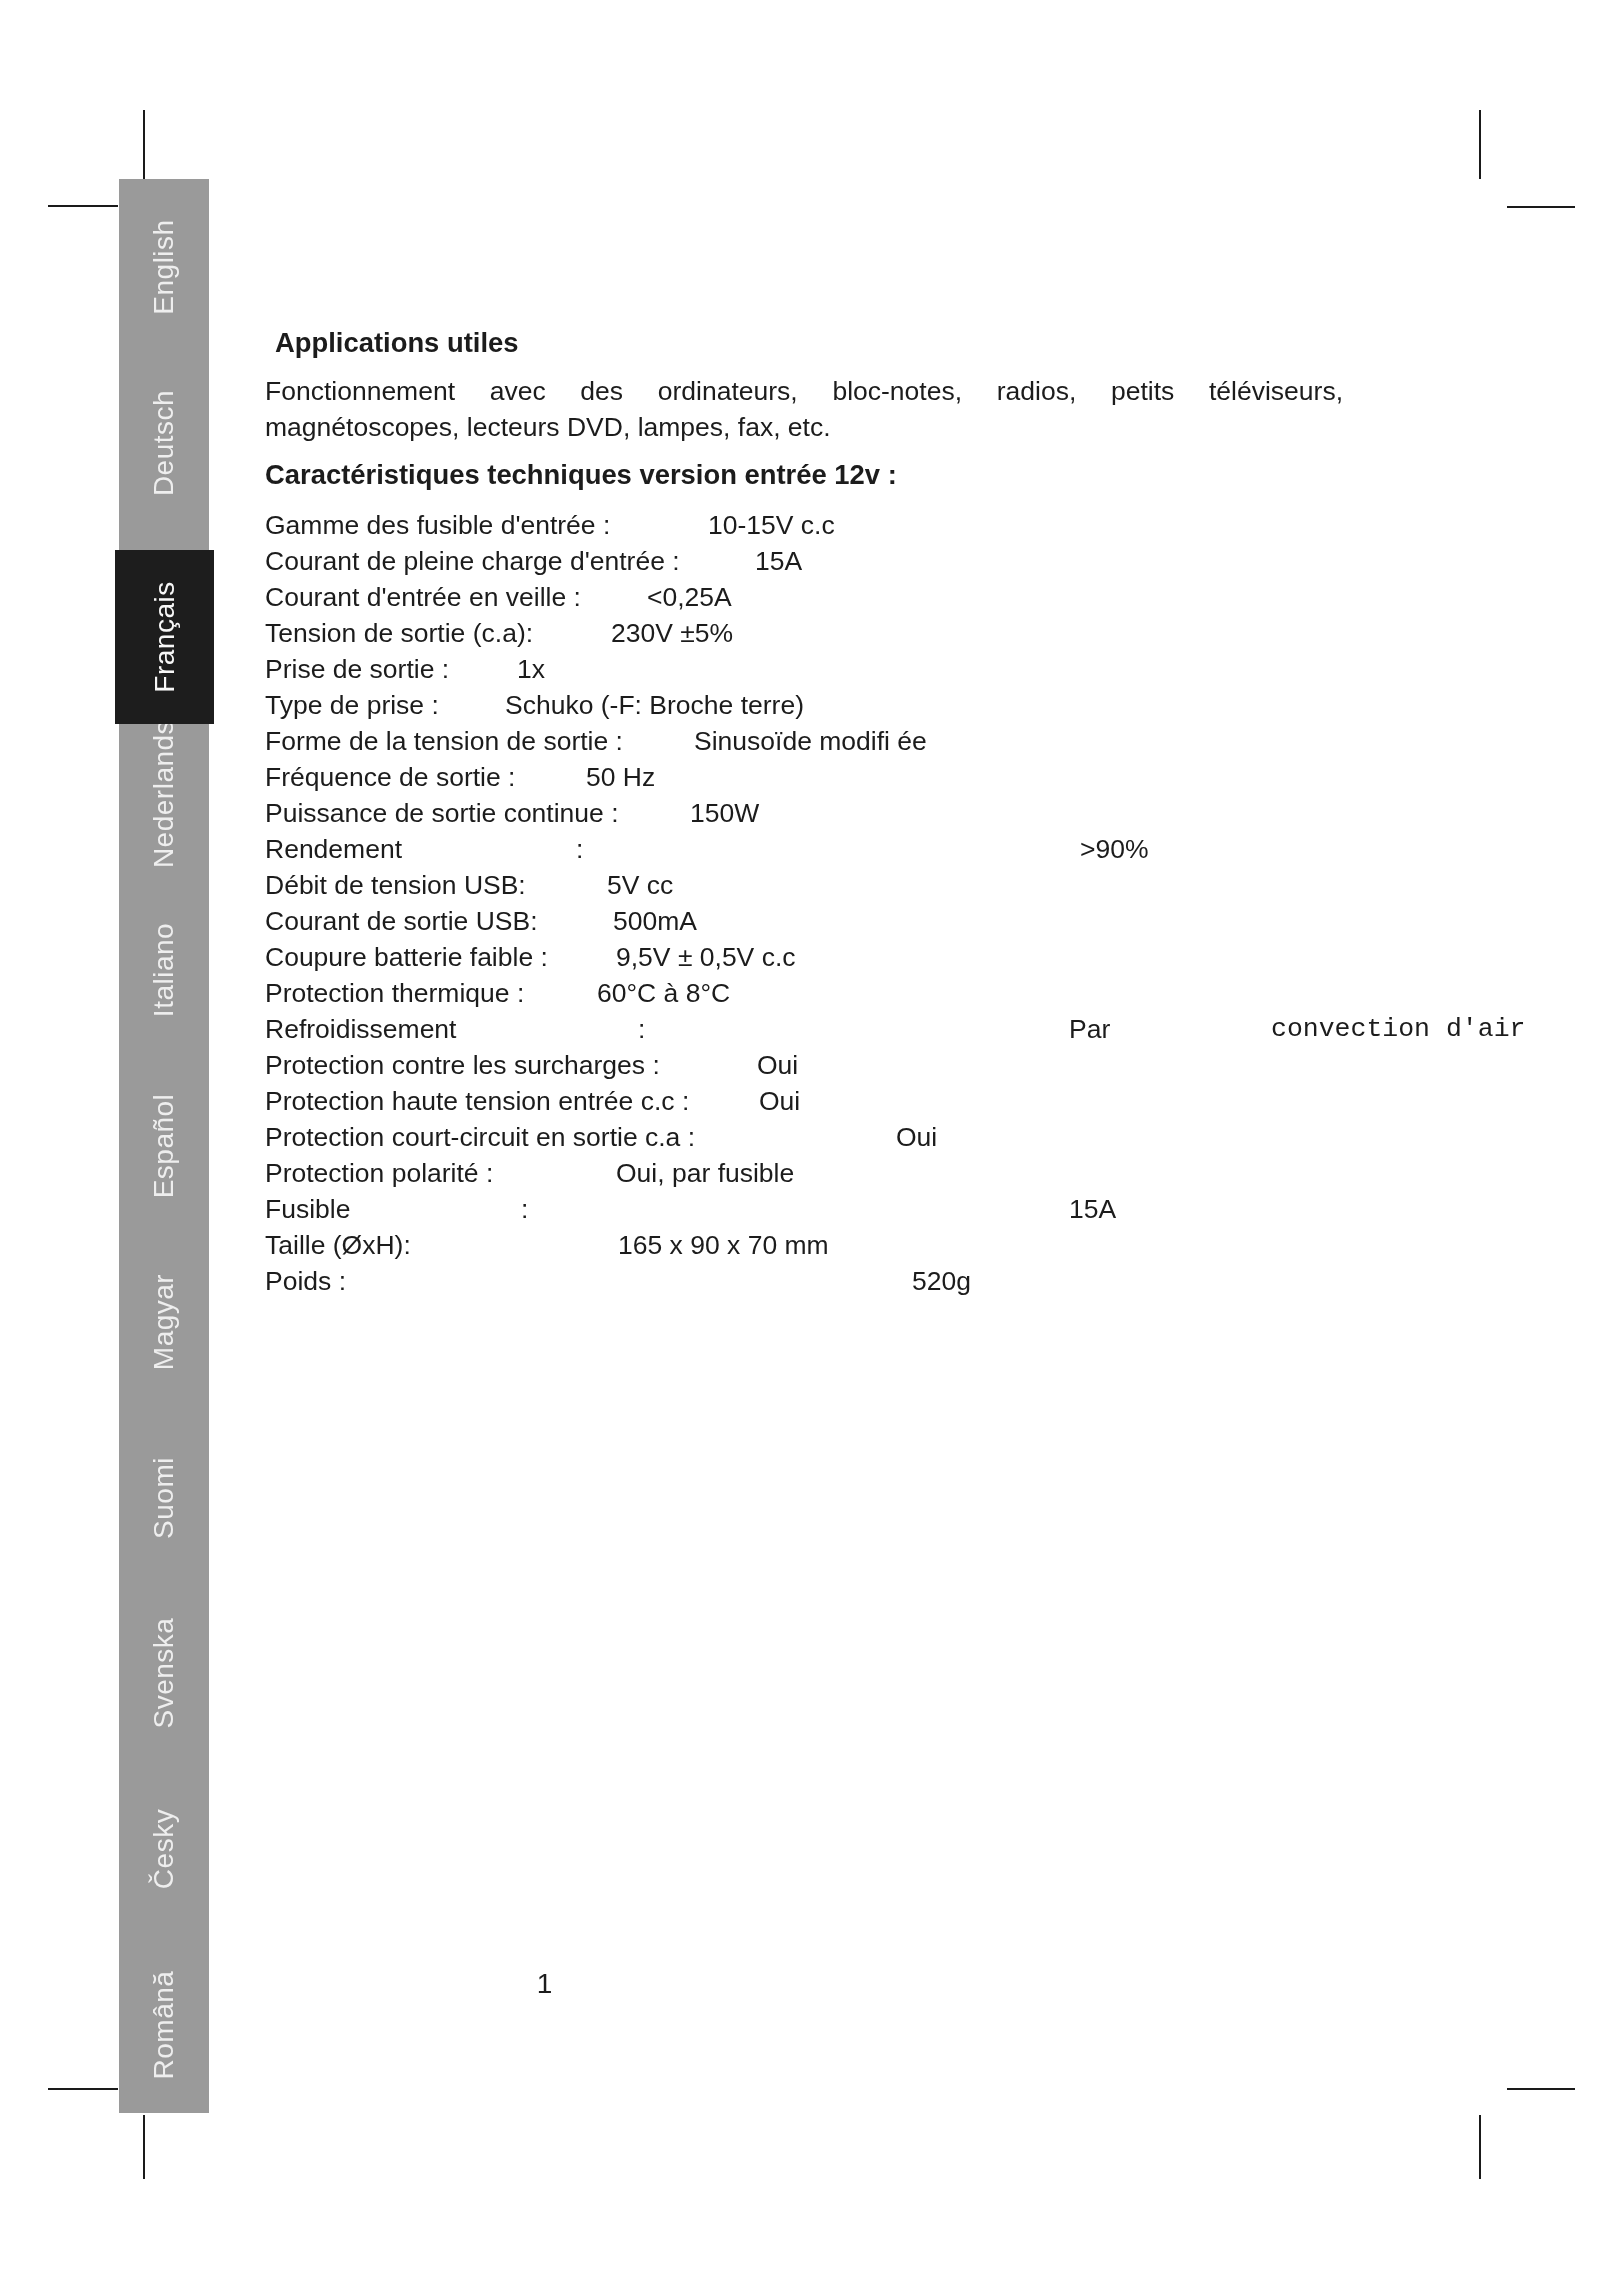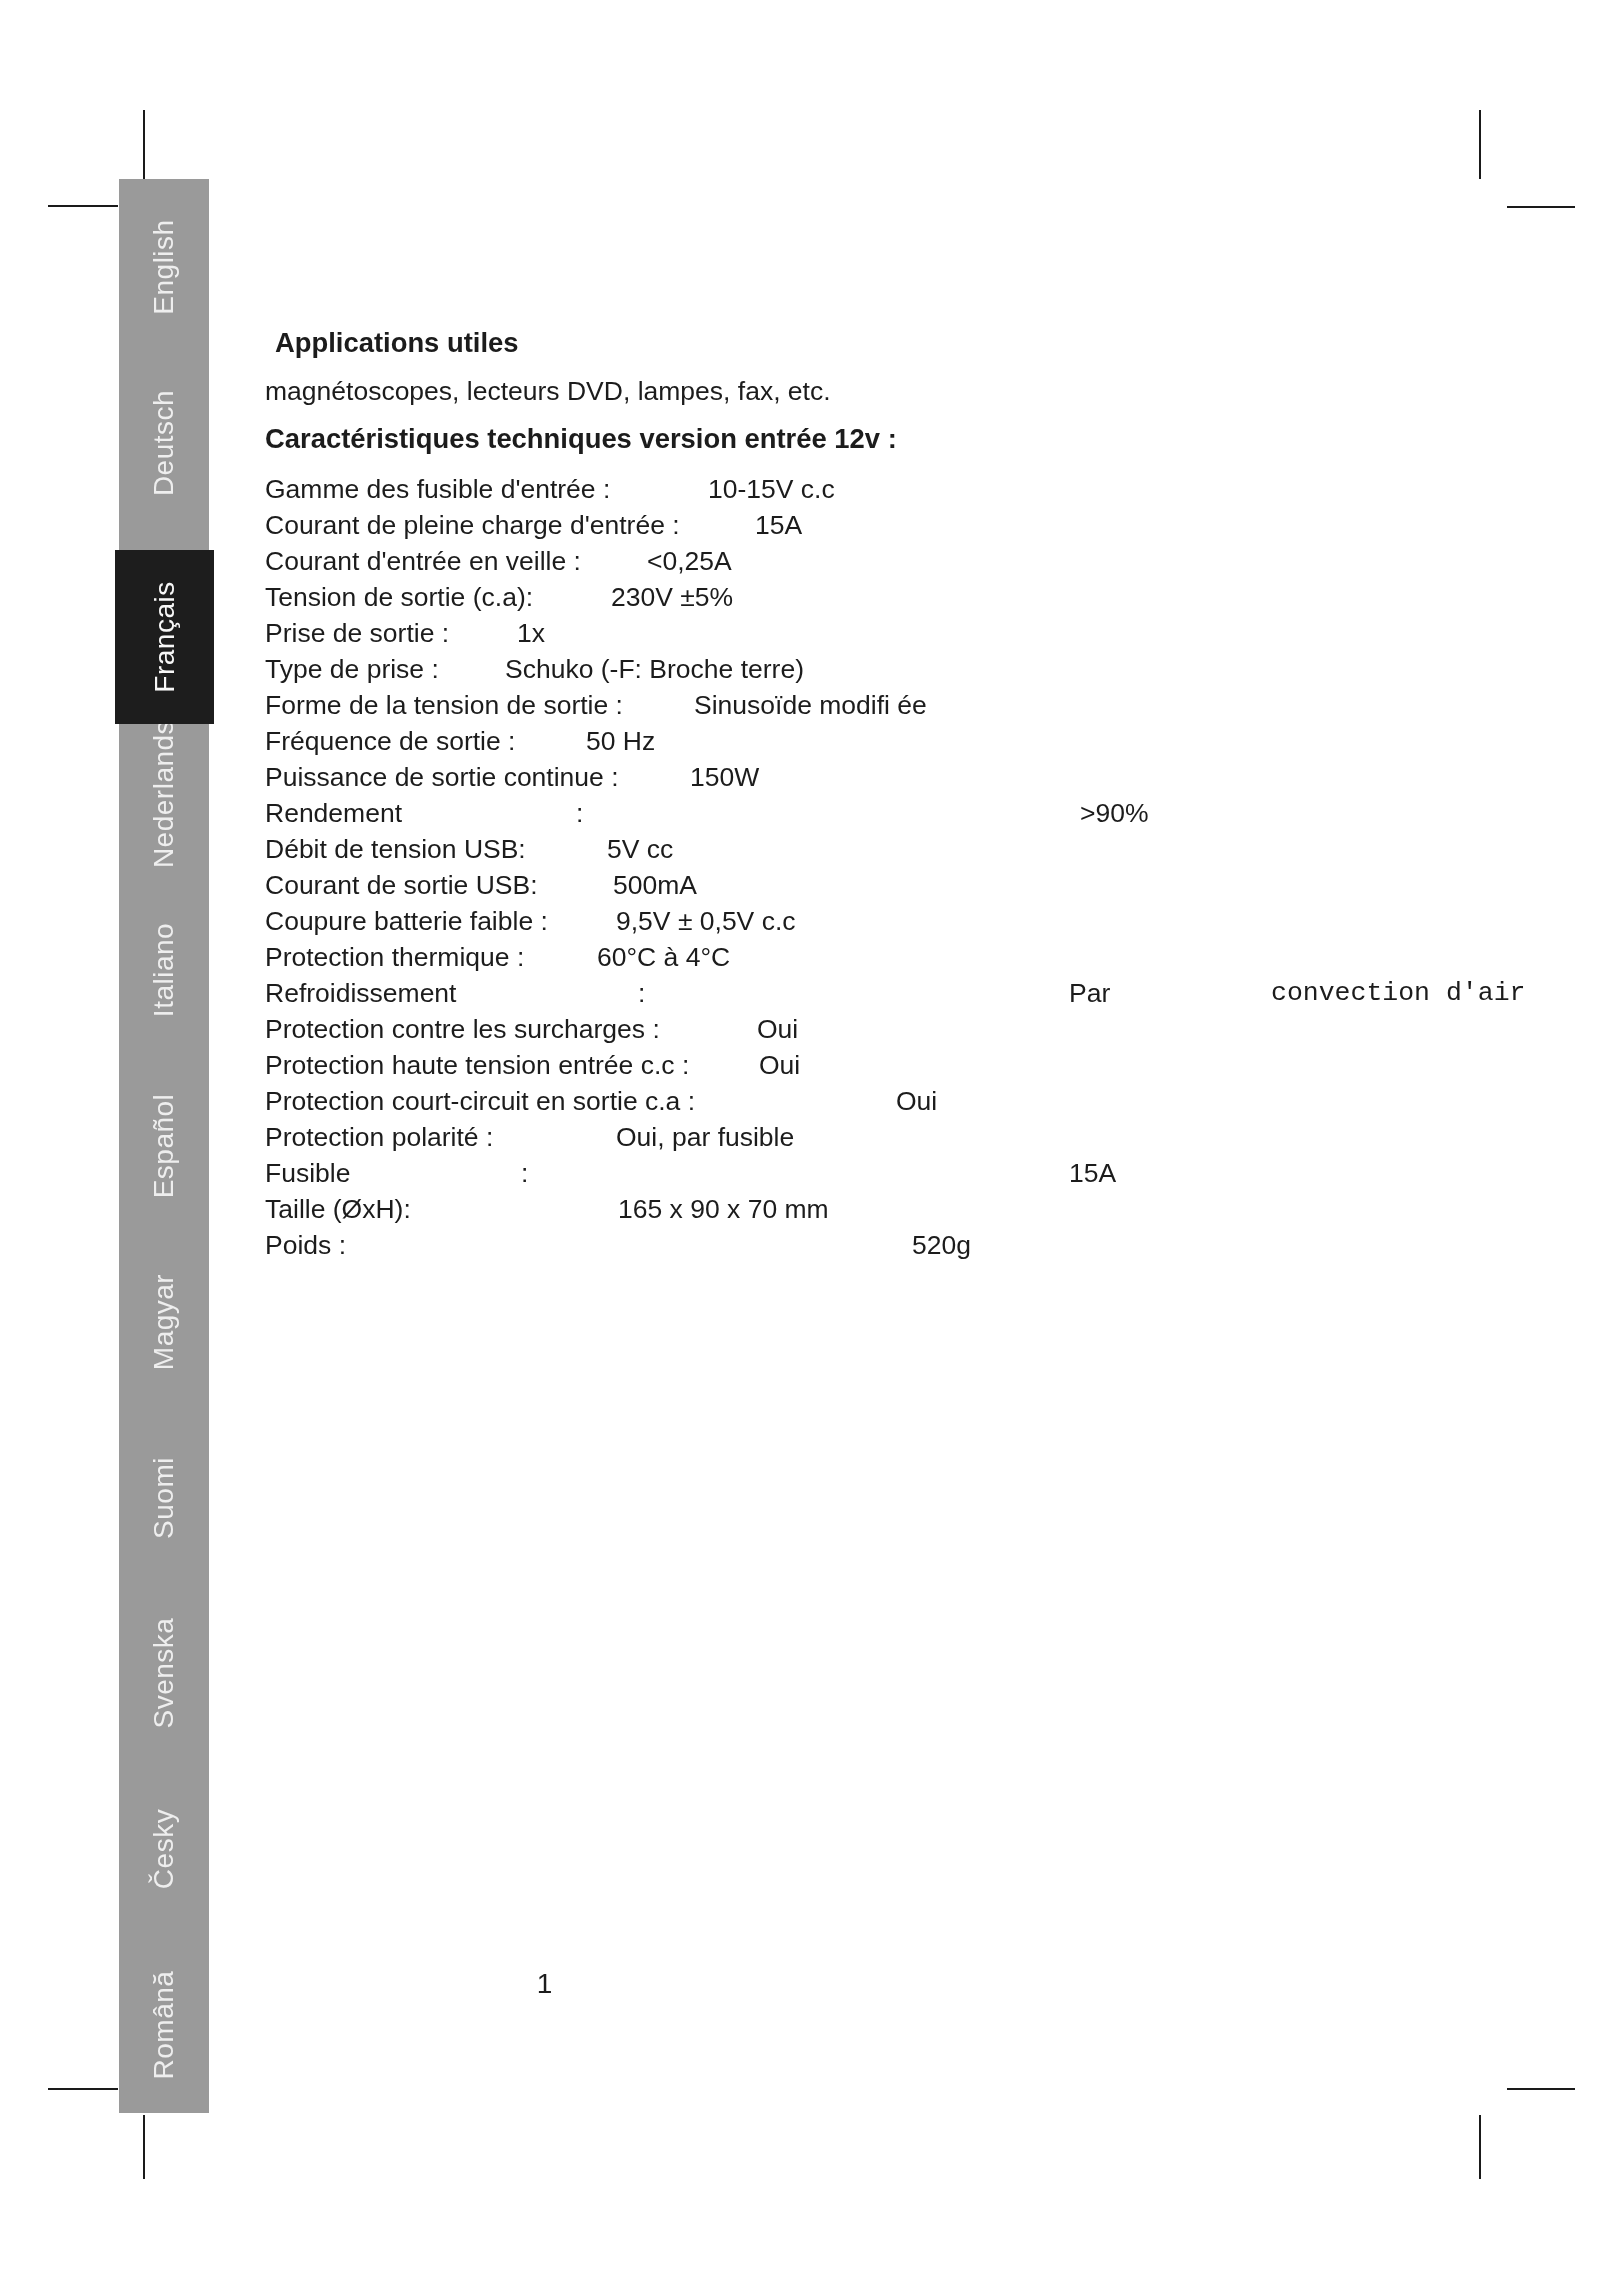--- a/index.html
+++ b/index.html
@@ -143,20 +143,21 @@
   <div class="lang-slot">
     <span class="lang-label">Česky</span>
   </div>
   <div class="lang-slot">
     <span class="lang-label">Română</span>
   </div>
 </div>
 
 <div class="content">
   <div class="h1">Applications utiles</div>
+  <div class="para-line justified">Fonctionnement avec des ordinateurs, bloc-notes, radios, petits téléviseurs,</div>
   <div class="para-line">magnétoscopes, lecteurs DVD, lampes, fax, etc.</div>
 
   <div class="h2">Caractéristiques techniques version entrée 12v :</div>
 
   <div class="spec-rows">
     <div class="spec-row" style="--vx:443px">
       <span class="spec-label">Gamme des fusible d'entrée :</span>
       <span class="spec-value">10-15V c.c</span>
     </div>
     <div class="spec-row" style="--vx:490px">
@@ -203,21 +204,21 @@
     <div class="spec-row" style="--vx:348px">
       <span class="spec-label">Courant de sortie USB:</span>
       <span class="spec-value">500mA</span>
     </div>
     <div class="spec-row" style="--vx:351px">
       <span class="spec-label">Coupure batterie faible :</span>
       <span class="spec-value">9,5V ± 0,5V c.c</span>
     </div>
     <div class="spec-row" style="--vx:332px">
       <span class="spec-label">Protection thermique :</span>
-      <span class="spec-value">60°C à 4°C</span>
+      <span class="spec-value">60°C à 8°C</span>
     </div>
     <div class="spec-row" style="--vx:804px">
       <span class="spec-label">Refroidissement</span>
       <span class="spec-colon" style="left:373px">:</span>
       <span class="spec-value">Par</span>
       <span class="spec-value2" style="left:1006px">convection d'air</span>
     </div>
     <div class="spec-row" style="--vx:492px">
       <span class="spec-label">Protection contre les surcharges :</span>
       <span class="spec-value">Oui</span>

